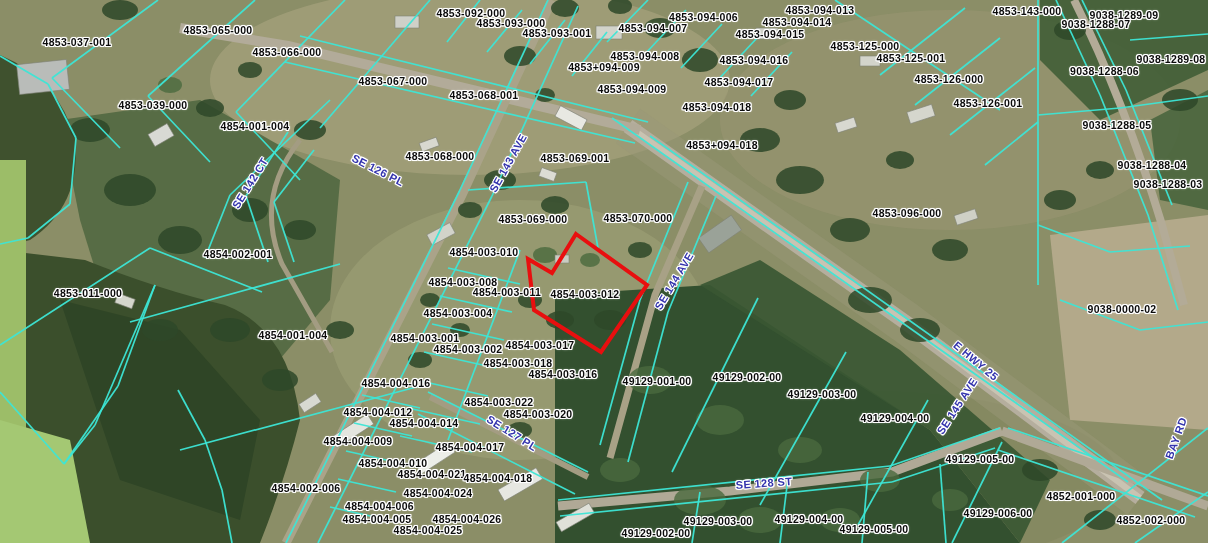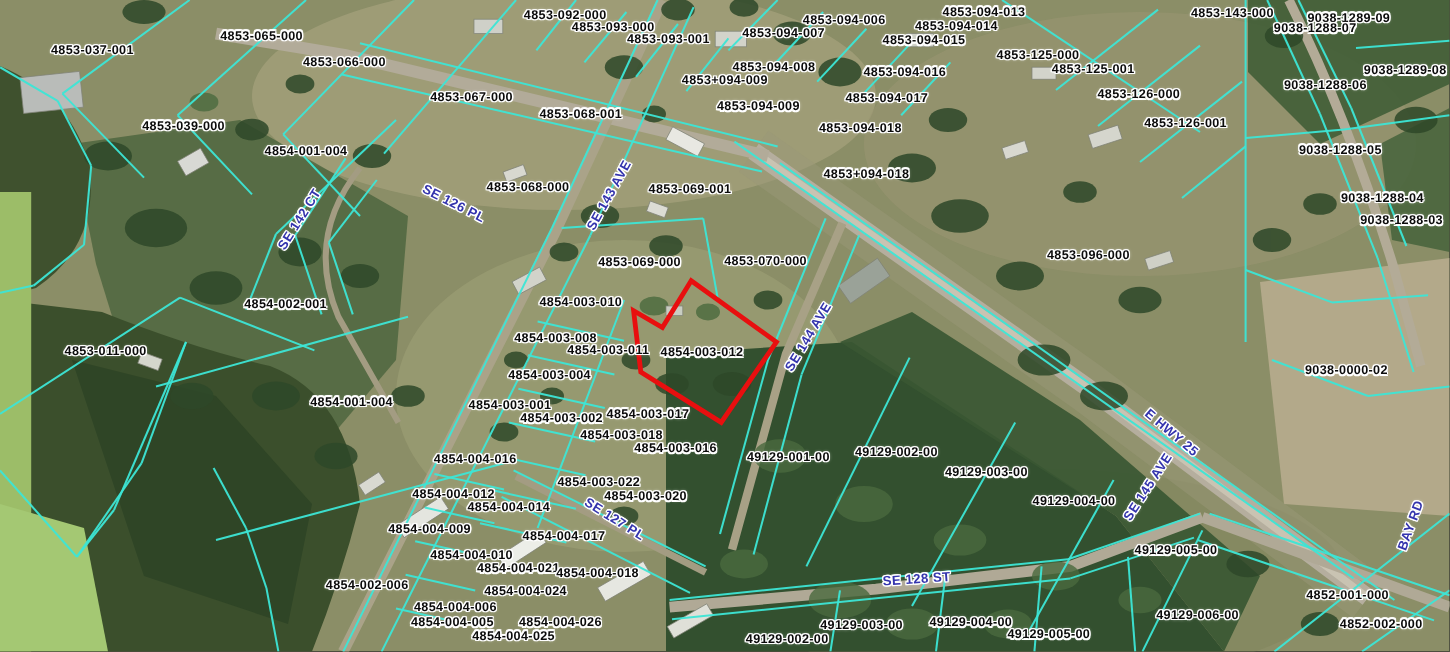--- a/index.html
+++ b/index.html
@@ -327,21 +327,21 @@
       <div class="parcel-label" style="left: 657px; top: 381px;">49129-001-00</div>
       <div class="parcel-label" style="left: 747px; top: 377px;">49129-002-00</div>
       <div class="parcel-label" style="left: 822px; top: 394px;">49129-003-00</div>
       <div class="parcel-label" style="left: 895px; top: 418px;">49129-004-00</div>
       <div class="parcel-label" style="left: 980px; top: 459px;">49129-005-00</div>
       <div class="parcel-label" style="left: 998px; top: 513px;">49129-006-00</div>
       <div class="parcel-label" style="left: 656px; top: 533px;">49129-002-00</div>
       <div class="parcel-label" style="left: 718px; top: 521px;">49129-003-00</div>
       <div class="parcel-label" style="left: 809px; top: 519px;">49129-004-00</div>
       <div class="parcel-label" style="left: 874px; top: 529px;">49129-005-00</div>
-      <div class="parcel-label" style="left: 1081px; top: 496px; margin-left: 42px;">4852-001-000</div>
+      <div class="parcel-label" style="left: 1081px; top: 496px;">4852-001-000</div>
       <div class="parcel-label" style="left: 1151px; top: 520px;">4852-002-000</div>
       <div class="street-label" style="left: 250px; top: 183px; transform: translate(-50%, -50%) rotate(-58deg);">SE 142 CT</div>
       <div class="street-label" style="left: 378px; top: 170px; transform: translate(-50%, -50%) rotate(27deg);">SE 126 PL</div>
       <div class="street-label" style="left: 508px; top: 163px; transform: translate(-50%, -50%) rotate(-61deg);">SE 143 AVE</div>
       <div class="street-label" style="left: 674px; top: 281px; transform: translate(-50%, -50%) rotate(-59deg);">SE 144 AVE</div>
       <div class="street-label" style="left: 976px; top: 361px; transform: translate(-50%, -50%) rotate(40deg);">E HWY 25</div>
       <div class="street-label" style="left: 957px; top: 406px; transform: translate(-50%, -50%) rotate(-57deg);">SE 145 AVE</div>
       <div class="street-label" style="left: 1176px; top: 438px; transform: translate(-50%, -50%) rotate(-70deg);">BAY RD</div>
       <div class="street-label" style="left: 512px; top: 433px; transform: translate(-50%, -50%) rotate(32deg);">SE 127 PL</div>
       <div class="street-label" style="left: 764px; top: 483px; transform: translate(-50%, -50%) rotate(-4deg);">SE 128 ST</div>

